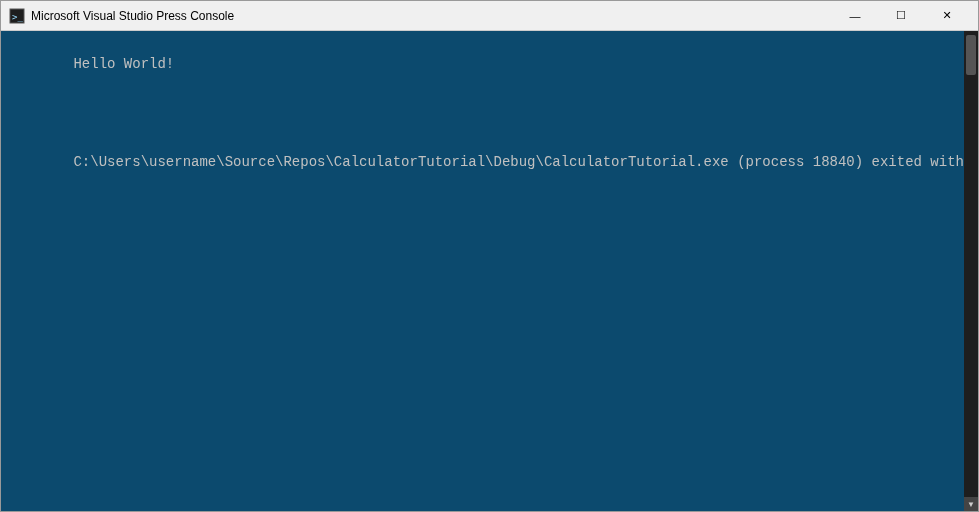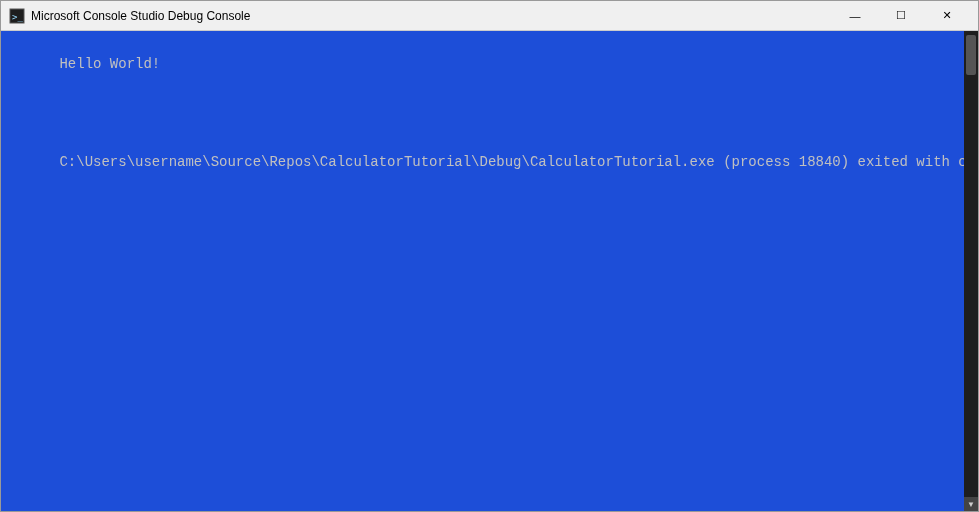--- a/index.html
+++ b/index.html
@@ -61,22 +61,22 @@
       justify-content: center;
       background: transparent;
       border: none;
       cursor: pointer;
       font-size: 11px;
       color: #000;
     }
 
     .console-area {
       flex: 1;
-      background: #1d4ed8;
-      padding: 4px 8px;
+      background: #0c4a6e;
+      padding: 4px 22px;
       overflow: hidden;
       position: relative;
     }
 
     .console-text {
       font-family: 'Courier New', 'Lucida Console', monospace;
       font-size: 14px;
       color: #c0c0c0;
       line-height: 1.4;
       white-space: pre;
@@ -120,21 +120,21 @@
 
 <div class="window">
 
   <div class="title-bar">
     <div class="title-bar-icon">
       <svg width="16" height="16" viewBox="0 0 16 16">
         <rect x="1" y="1" width="14" height="14" fill="#1e1e1e" stroke="#555" stroke-width="1"></rect>
         <text x="3" y="12" font-size="9" fill="#9cdcfe" font-family="monospace">&gt;_</text>
       </svg>
     </div>
-    <span class="title-bar-title">Microsoft Console Studio Debug Console</span>
+    <span class="title-bar-title">Microsoft Visual Studio Press Console</span>
     <div class="title-bar-controls">
       <button class="title-bar-btn">—</button>
       <button class="title-bar-btn">☐</button>
       <button class="title-bar-btn close">✕</button>
     </div>
   </div>
 
   <div class="console-area">
     <div class="console-text">
       <span>Hello World!</span>

